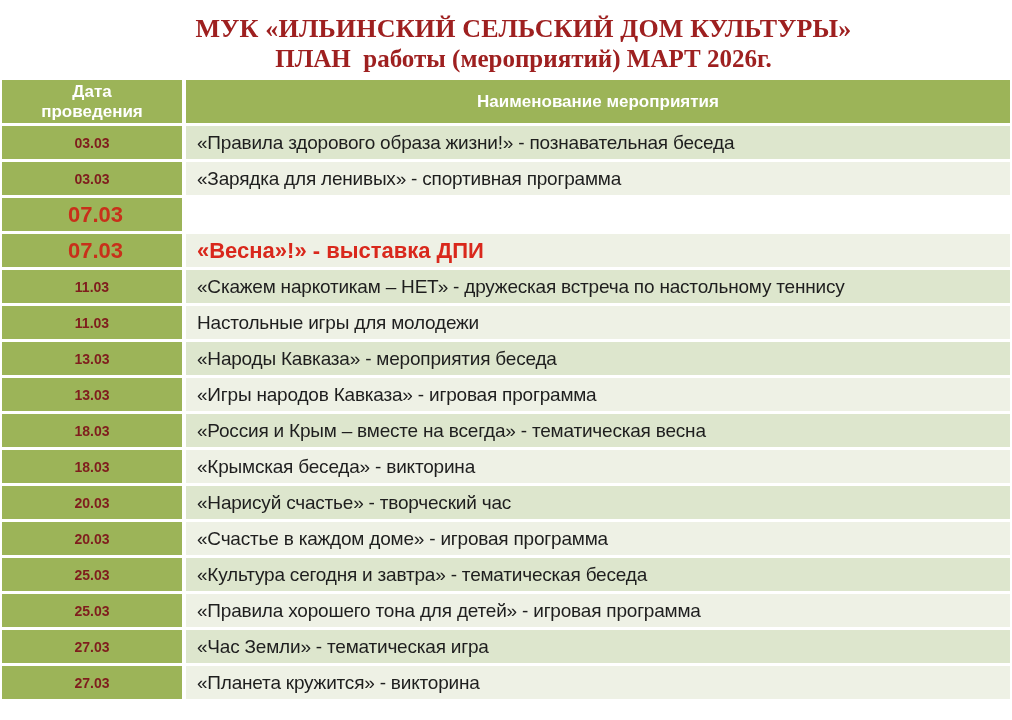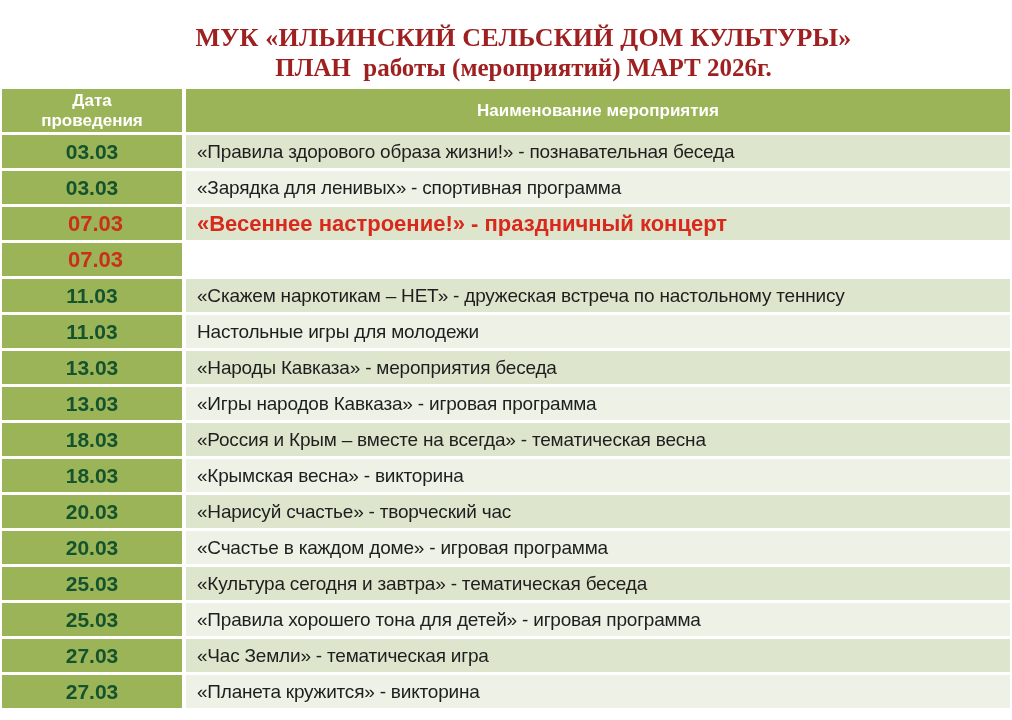--- a/index.html
+++ b/index.html
@@ -3,21 +3,21 @@
 <meta charset="utf-8">
 <style>
   * { margin: 0; padding: 0; box-sizing: border-box; }
   html, body { width: 1012px; height: 720px; }
   body {
     background: var(--page-bg, #ffffff);
     font-family: "Liberation Sans", sans-serif;
     overflow: hidden;
   }
   .title-block {
-    padding-top: 22px;
+    padding-top: 13px;
     text-align: center;
     font-family: "Liberation Serif", serif;
     font-weight: bold;
     color: var(--title-red, #9e2020);
     margin-left: 35px;
   }
   .title-line1 {
     font-size: 26px;
     line-height: 31px;
     letter-spacing: 0.2px;
@@ -47,23 +47,23 @@
     color: #ffffff;
     font-weight: bold;
     font-size: 17px;
     justify-content: center;
     text-align: center;
     white-space: pre-line;
     line-height: 20px;
   }
   .date-cell {
     background: var(--header-green, #9cb458);
-    color: #14532d;
+    color: #7f1d1d;
     font-weight: bold;
-    font-size: 21px;
+    font-size: 14px;
     justify-content: center;
   }
   .event-cell {
     color: var(--text-black, #1e1e1e);
     font-size: 19px;
     padding-left: 11px;
     letter-spacing: -0.2px;
   }
   .shade-green .event-cell { background: var(--row-green, #dde6cd); }
   .shade-light .event-cell { background: var(--row-cream, #eef1e5); }
@@ -97,24 +97,24 @@
       <div class="trow data-row shade-green">
         <div class="cell date-cell">03.03</div>
         <div class="cell event-cell">«Правила здорового образа жизни!» - познавательная беседа</div>
       </div>
       <div class="trow data-row shade-light">
         <div class="cell date-cell">03.03</div>
         <div class="cell event-cell">«Зарядка для ленивых» - спортивная программа</div>
       </div>
       <div class="trow data-row shade-green highlight">
         <div class="cell date-cell">07.03</div>
-        <div class="cell event-cell">«Весеннее настроение!» - праздничный концерт</div>
       </div>
       <div class="trow data-row shade-light highlight">
         <div class="cell date-cell">07.03</div>
+        <div class="cell event-cell">«Весна»!» - выставка ДПИ</div>
       </div>
       <div class="trow data-row shade-green">
         <div class="cell date-cell">11.03</div>
         <div class="cell event-cell">«Скажем наркотикам – НЕТ» - дружеская встреча по настольному теннису</div>
       </div>
       <div class="trow data-row shade-light">
         <div class="cell date-cell">11.03</div>
         <div class="cell event-cell">Настольные игры для молодежи</div>
       </div>
       <div class="trow data-row shade-green">
@@ -124,21 +124,21 @@
       <div class="trow data-row shade-light">
         <div class="cell date-cell">13.03</div>
         <div class="cell event-cell">«Игры народов Кавказа» - игровая программа</div>
       </div>
       <div class="trow data-row shade-green">
         <div class="cell date-cell">18.03</div>
         <div class="cell event-cell">«Россия и Крым – вместе на всегда» - тематическая весна</div>
       </div>
       <div class="trow data-row shade-light">
         <div class="cell date-cell">18.03</div>
-        <div class="cell event-cell">«Крымская весна» - викторина</div>
+        <div class="cell event-cell">«Крымская беседа» - викторина</div>
       </div>
       <div class="trow data-row shade-green">
         <div class="cell date-cell">20.03</div>
         <div class="cell event-cell">«Нарисуй счастье» - творческий час</div>
       </div>
       <div class="trow data-row shade-light">
         <div class="cell date-cell">20.03</div>
         <div class="cell event-cell">«Счастье в каждом доме» - игровая программа</div>
       </div>
       <div class="trow data-row shade-green">

